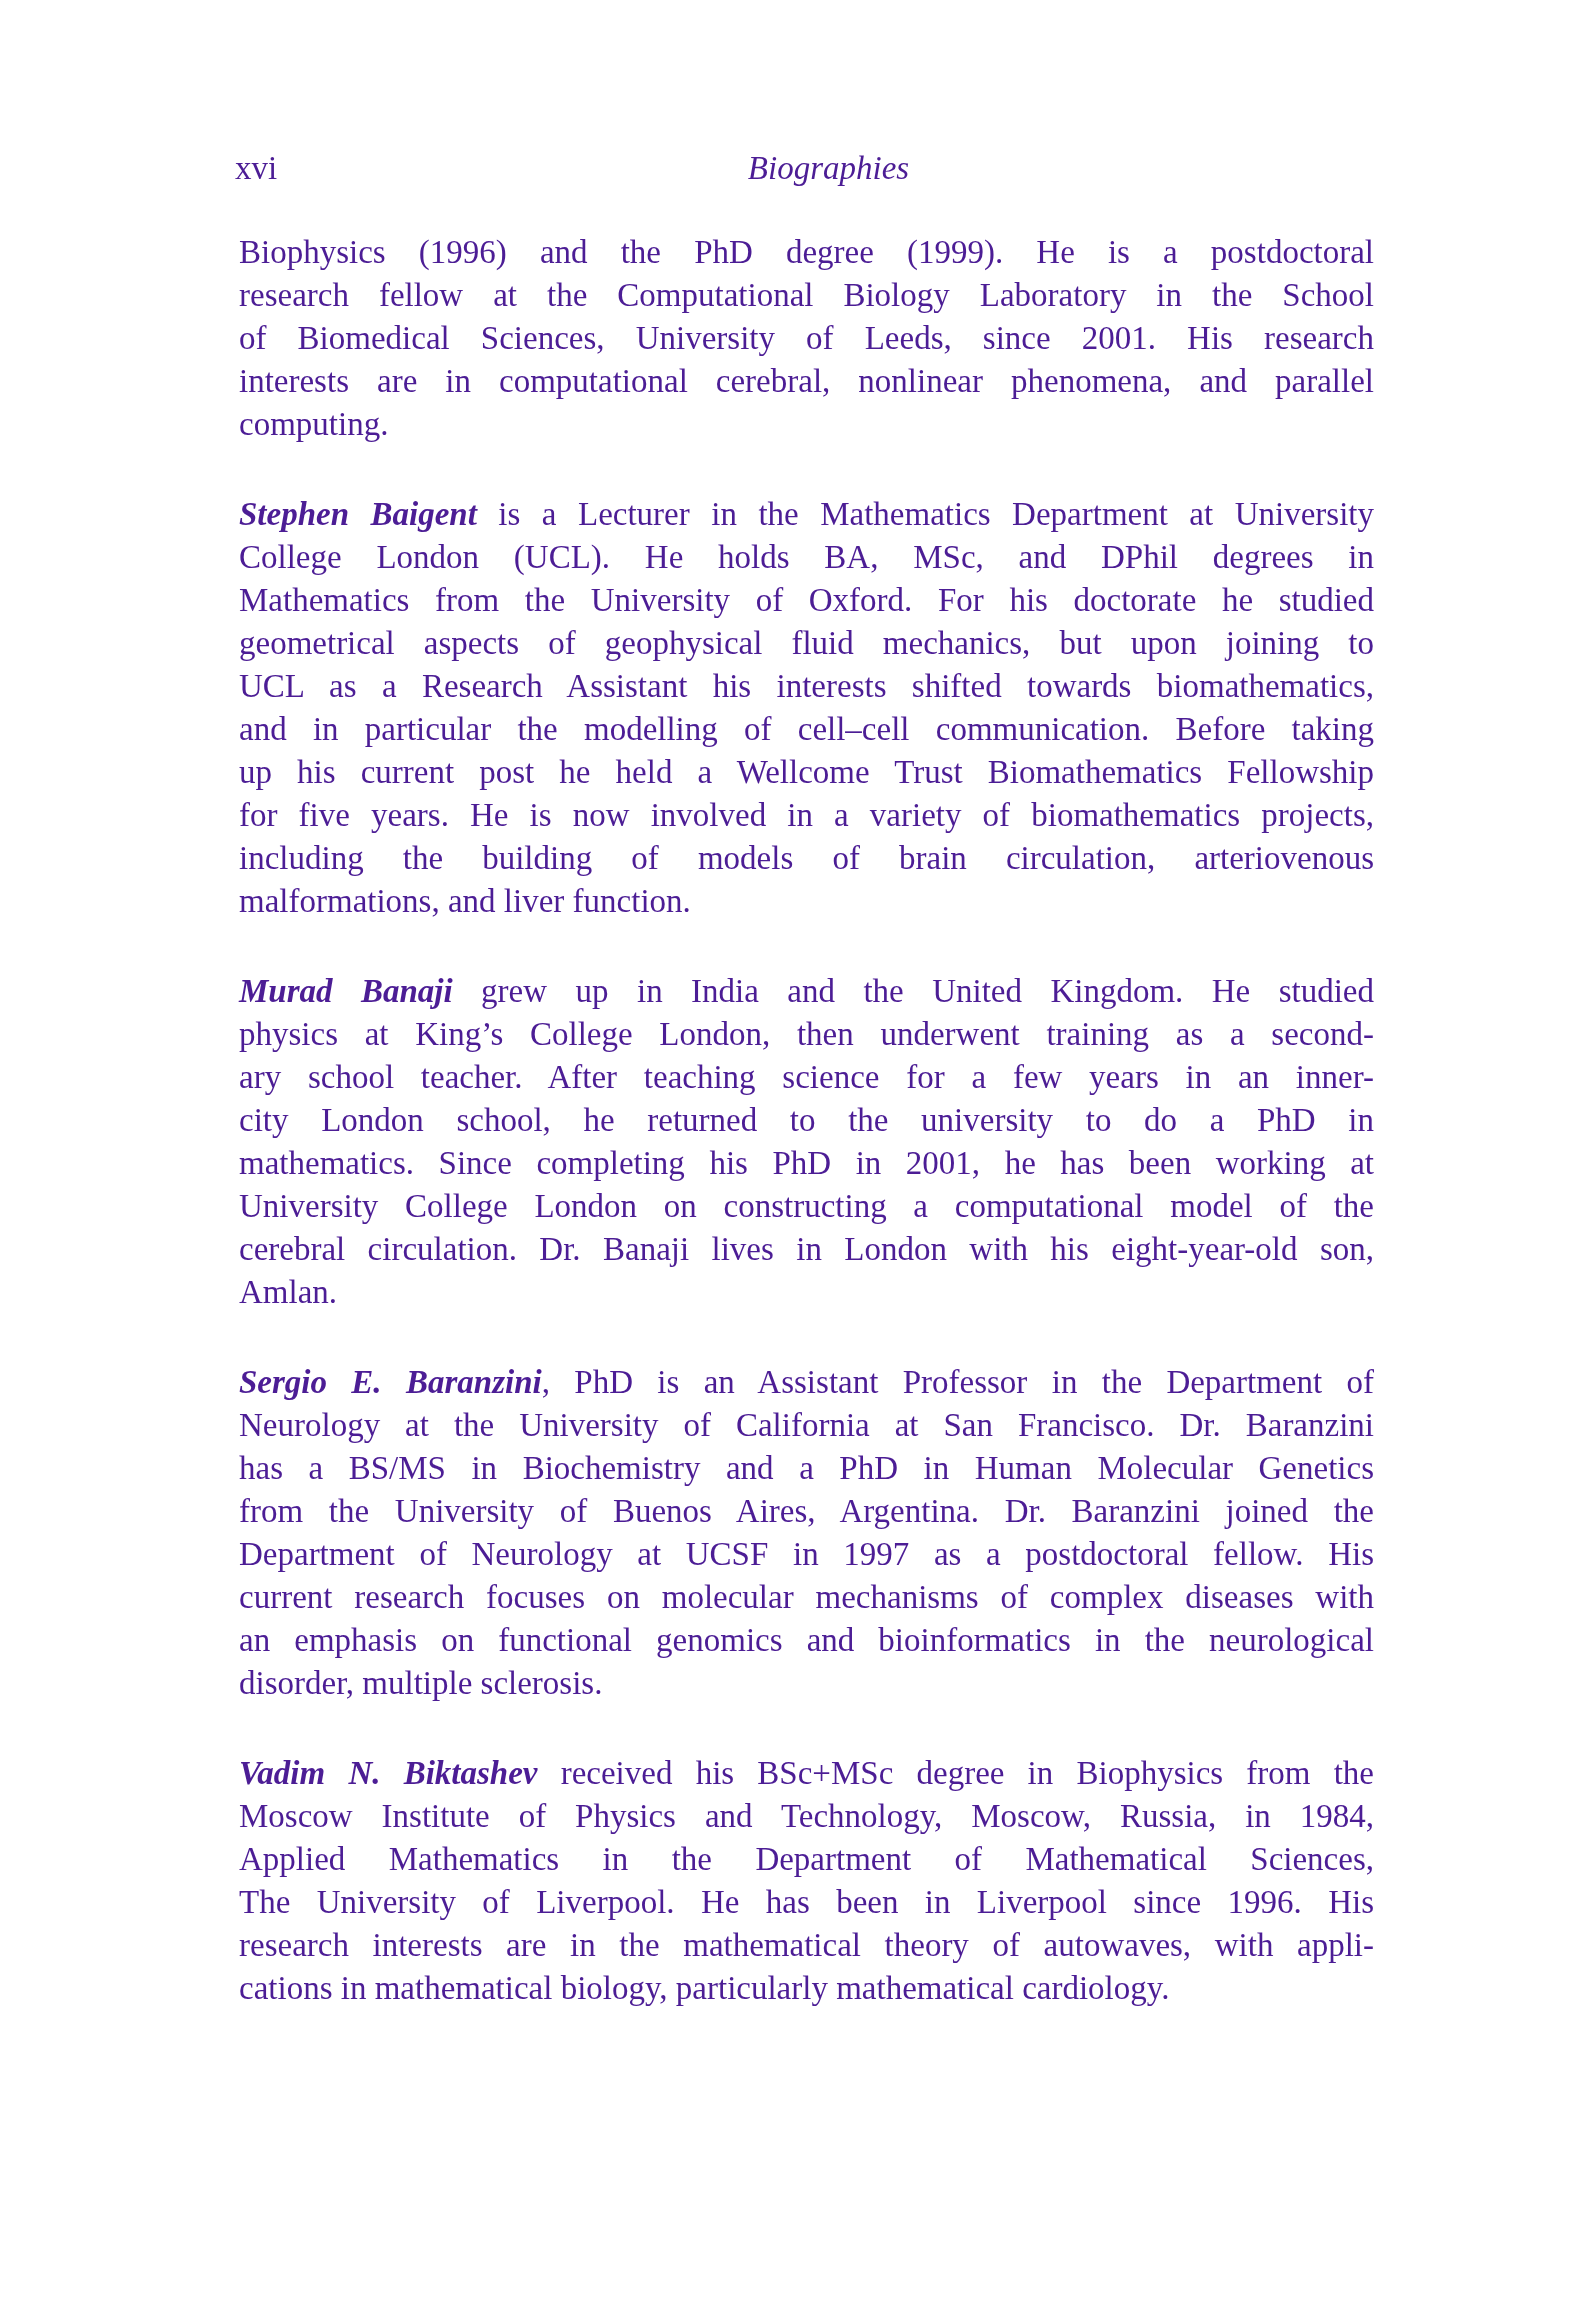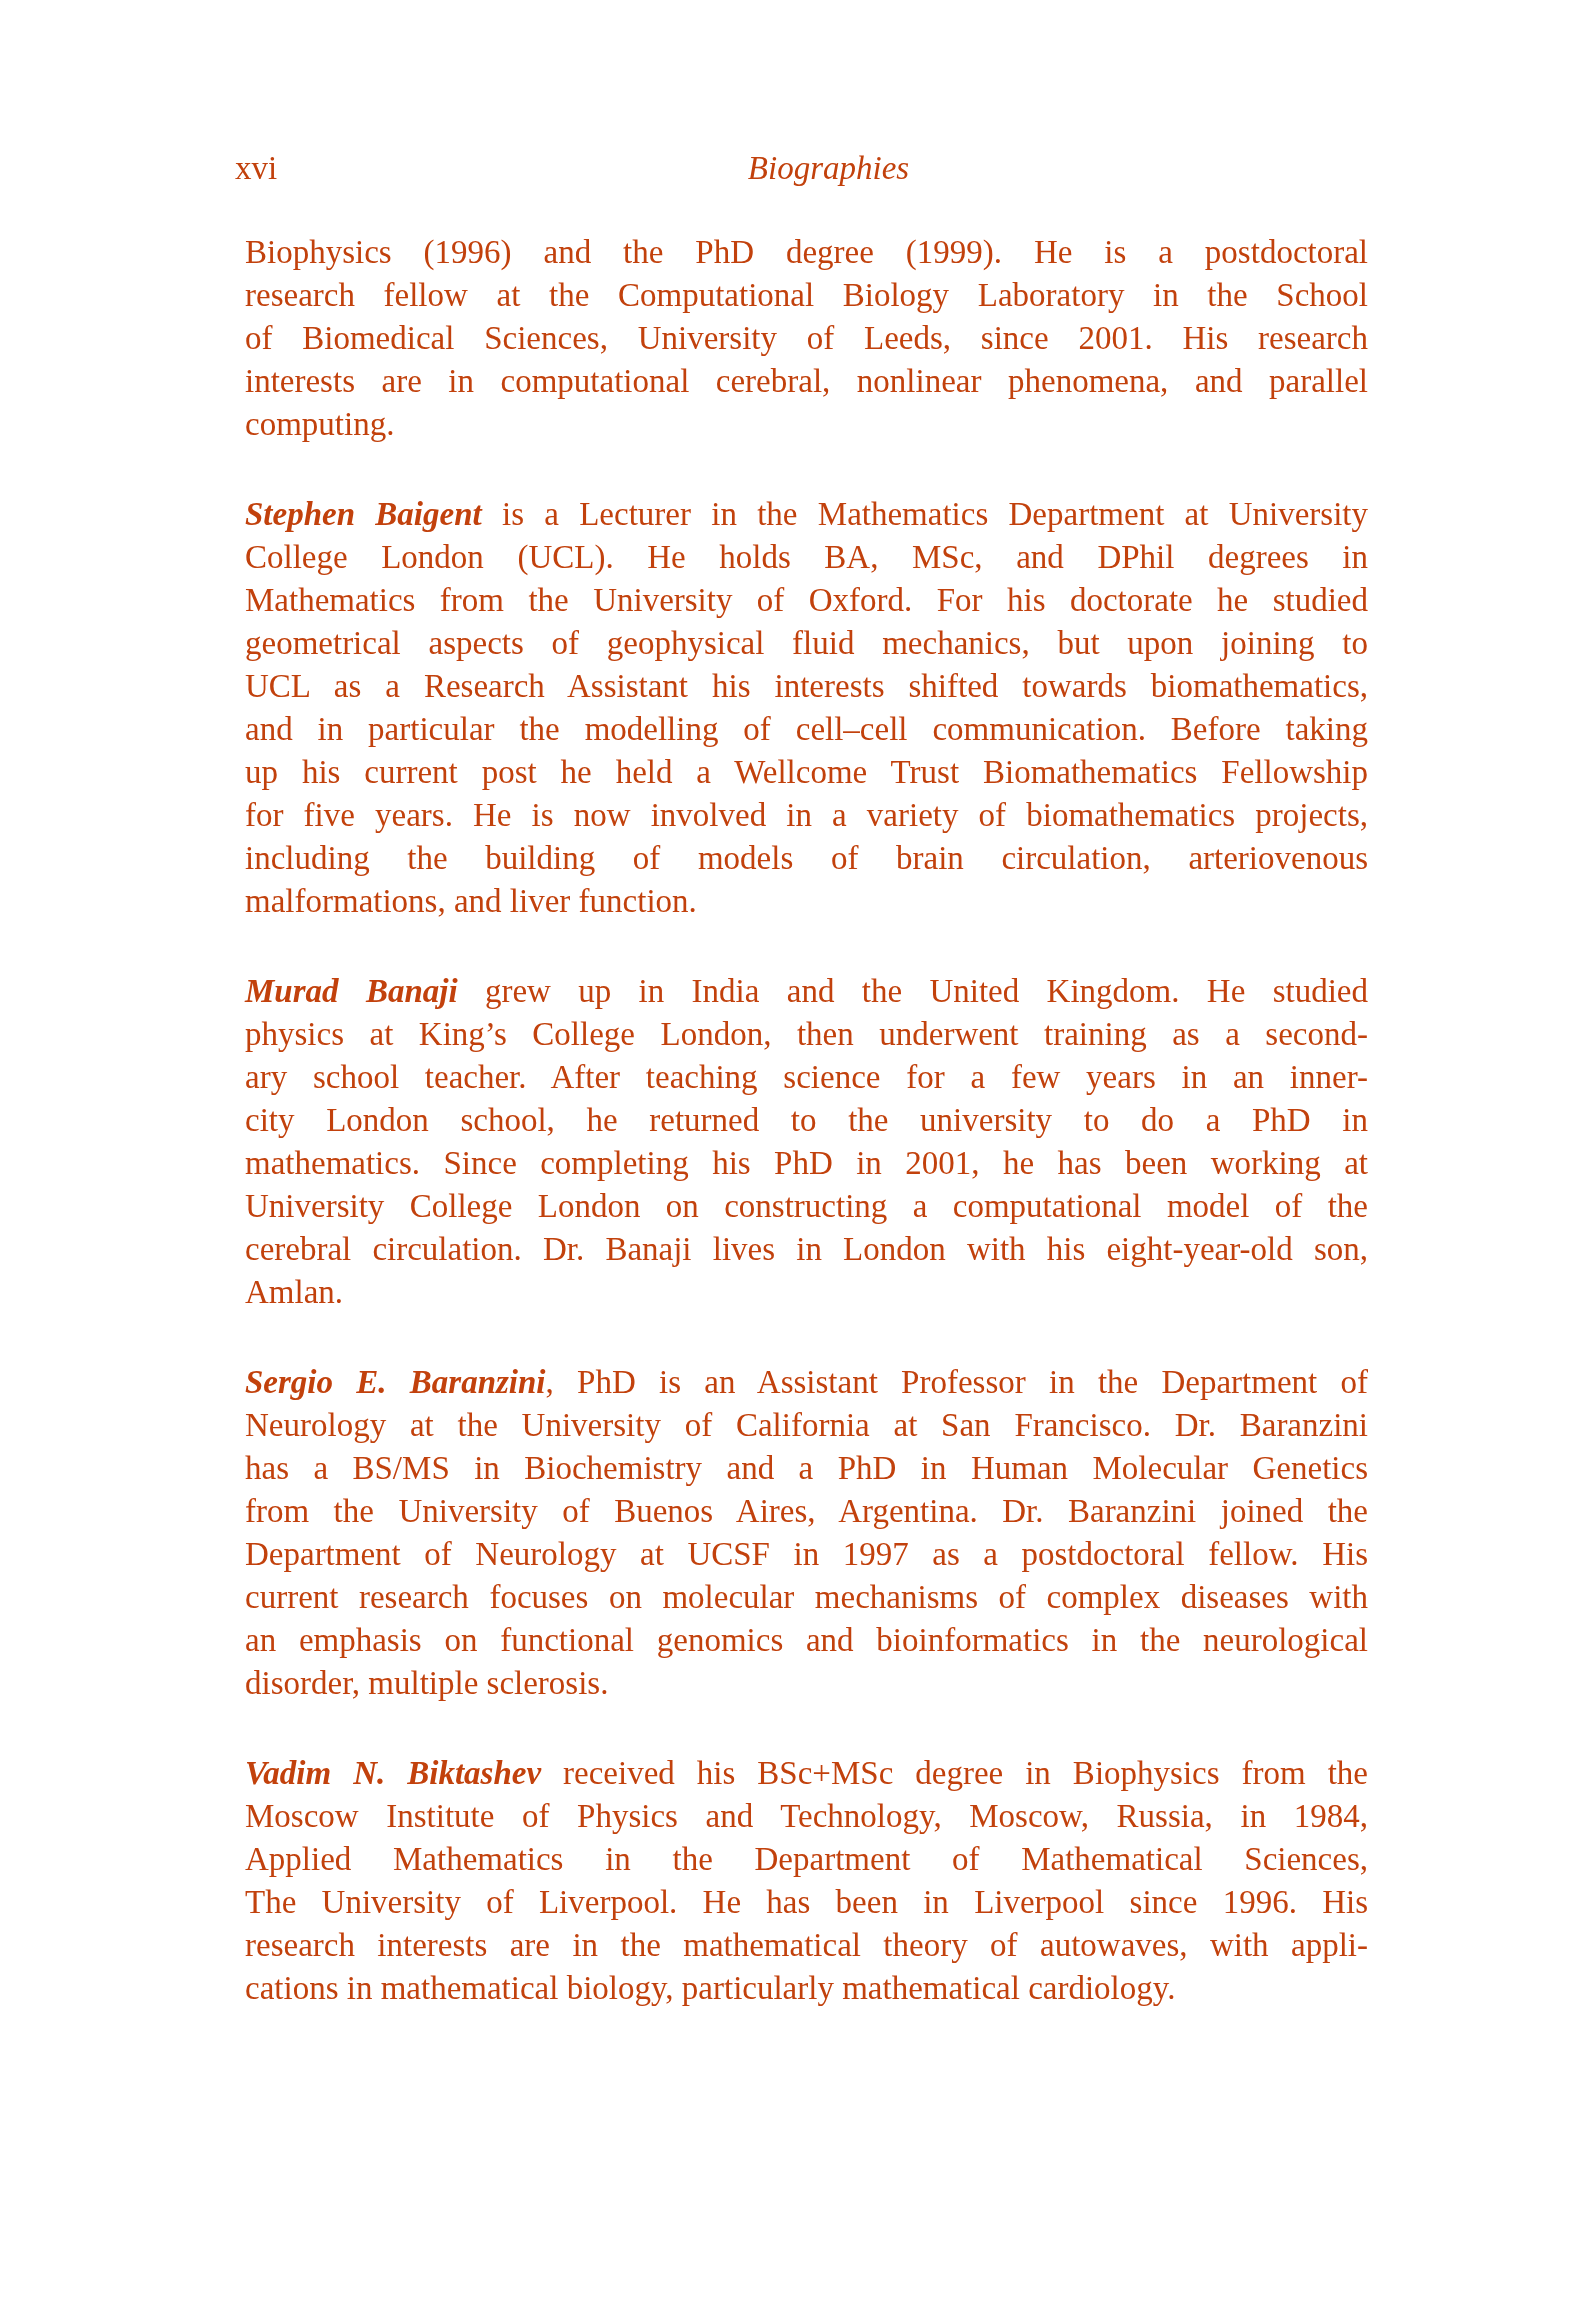--- a/index.html
+++ b/index.html
@@ -1,21 +1,21 @@
 <!DOCTYPE html>
 <html style="font-size:13px"><head>
 <meta charset="utf-8">
 <style>
   html, body { margin: 0; padding: 0; }
   .page {
     position: relative;
     width: 1596px;
     height: 2319px;
     background: #ffffff;
-    color: #c2410c;
+    color: #4c1d95;
     font-family: "Liberation Serif", "DejaVu Serif", serif;
     overflow: hidden;
   }
   .column {
     position: absolute;
     left: 235px;
     top: 147px;
     width: 1143px;
   }
   .header-row {
@@ -30,21 +30,21 @@
     top: 0;
   }
   .page-title {
     position: absolute;
     left: calc(50% + 22px);
     transform: translateX(-50%);
     top: 0;
     font-style: italic;
   }
   .bio {
-    margin: 10px;
+    margin: 4px;
     margin-top: 47px;
     font-size: 33px;
     line-height: 43px;
   }
   .bio.first { margin-top: 41px; }
   .line {
     text-align: justify;
     text-align-last: justify;
     text-justify: inter-word;
     white-space: normal;

